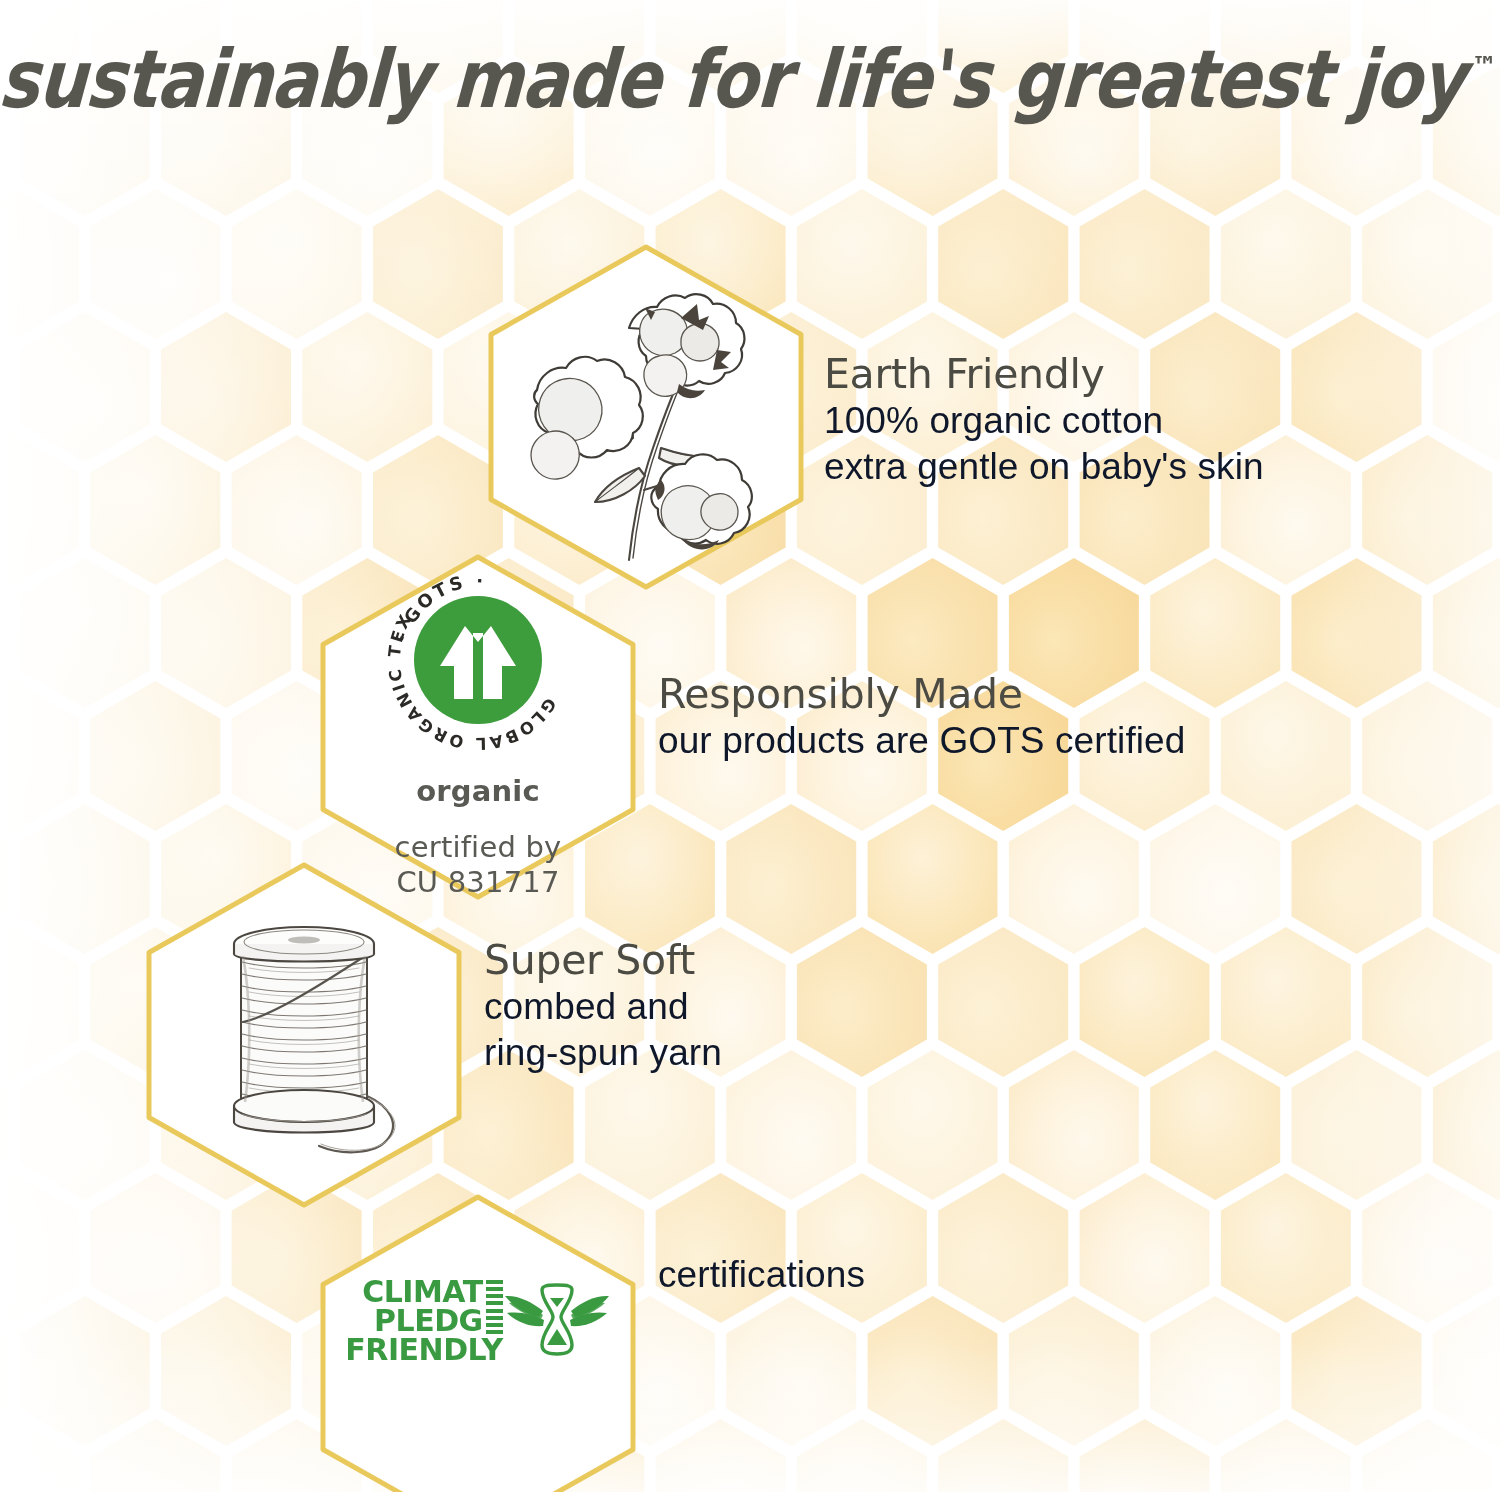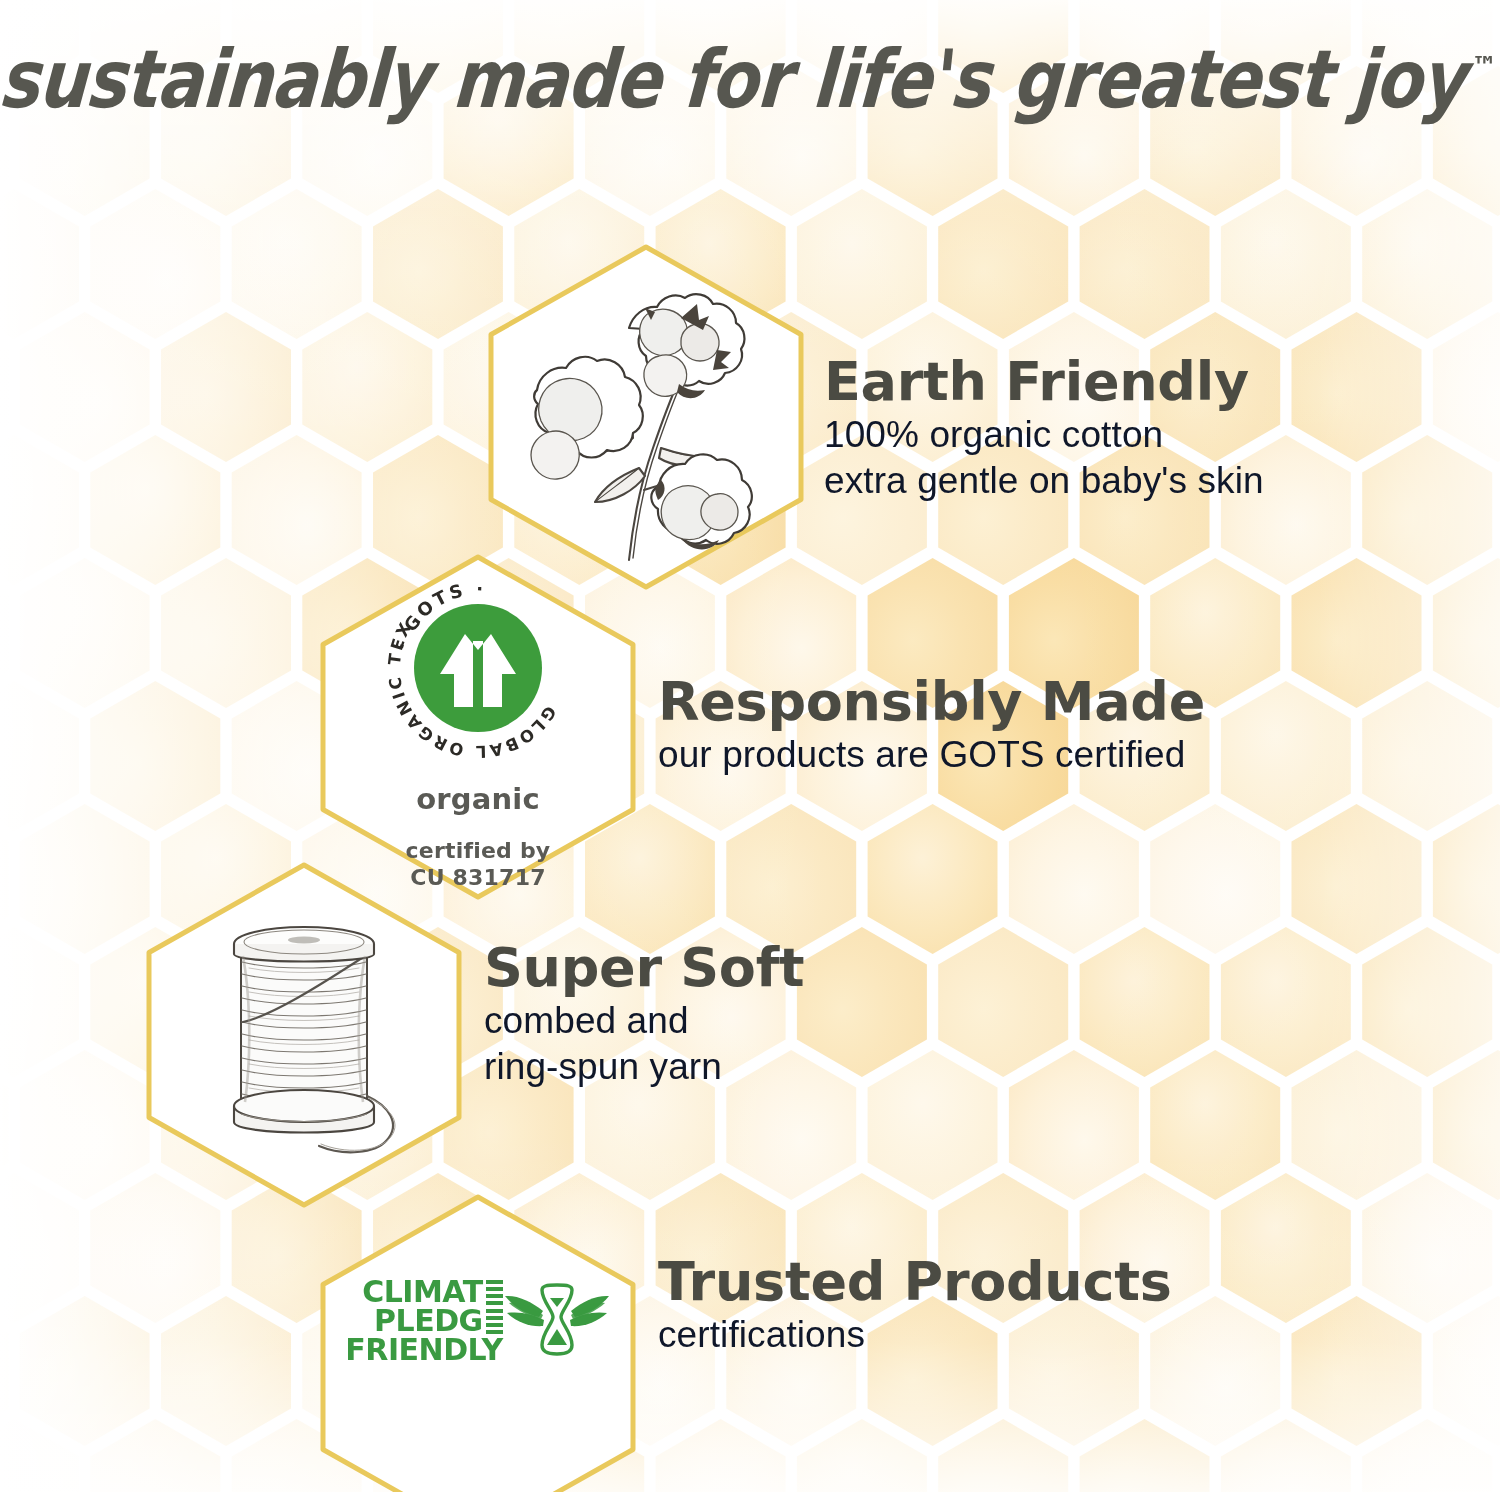--- a/index.html
+++ b/index.html
@@ -80,22 +80,22 @@
     justify-content: center;
   }
 
   
   .feature-text {
     position: absolute;
     z-index: 6;
   }
   .feature-title {
     font-family: "DejaVu Sans", sans-serif;
-    font-weight: 700;
-    font-size: 54px;
+    font-weight: 400;
+    font-size: 41px;
     line-height: 1.12;
     color: #4b4b43;
     letter-spacing: -0.3px;
     white-space: nowrap;
   }
   .feature-line {
     font-family: "Liberation Sans", sans-serif;
     font-weight: 400;
     font-size: 37px;
     line-height: 1.24;
@@ -116,22 +116,22 @@
   .gots-caption-main {
     font-family: "DejaVu Sans", sans-serif;
     font-weight: 700;
     font-size: 29px;
     color: #5a5a55;
     margin-top: 12px;
     letter-spacing: 0.2px;
   }
   .gots-caption-sub {
     font-family: "DejaVu Sans", sans-serif;
-    font-weight: 700;
-    font-size: 22px;
+    font-weight: 400;
+    font-size: 29px;
     line-height: 1.22;
     color: #5a5a55;
     text-align: center;
     margin-top: 22px;
     letter-spacing: 0.2px;
   }
 
   
   .cpf-wrap {
     display: flex;
@@ -613,17 +613,16 @@
 
           <path d="M47 15 L61 15 L54 24 Z" fill="#3a9a41"></path>
 
           <path d="M54 46 L64 62 L44 62 Z" fill="#3a9a41"></path>
         </svg>
       </div>
     </div>
   </div>
 
   <div class="feature-text" style="left:658px; top:1252px;">
-    <div class="feature-title">Trusted Products</div>
     <div class="feature-line">certifications</div>
   </div>
 
 </div>
 
 </body></html>

